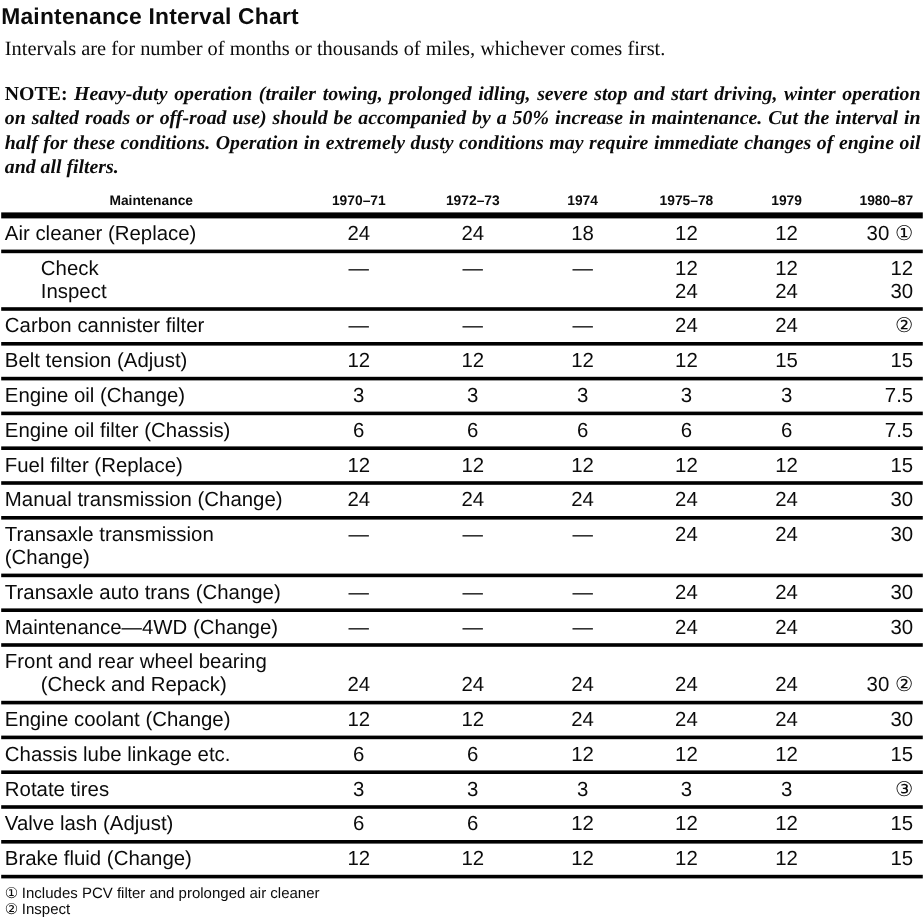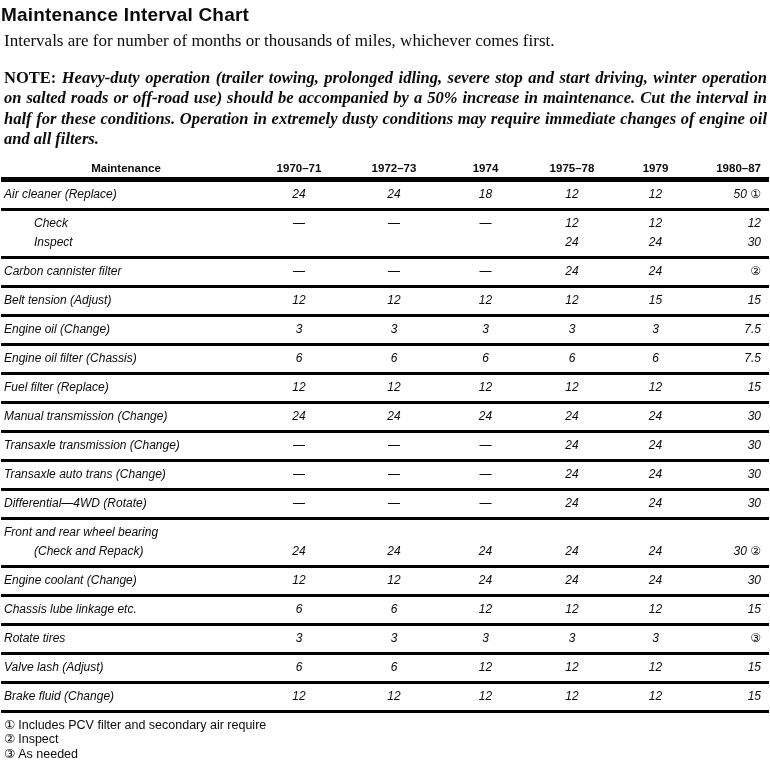--- a/index.html
+++ b/index.html
@@ -28,21 +28,21 @@
   
   .mtable{margin-top:12px;width:768px;}
   .thead{
     display:flex;align-items:flex-end;
     border-bottom:5px solid #000;
     padding-bottom:3px;
     font-weight:bold;font-size:11.5px;
   }
   .thead .hlabel{width:250px;text-align:center;box-sizing:border-box;}
   .trow{border-bottom:3px solid #000;padding:3px 0 4px 0;}
-  .tline{display:flex;line-height:19px;font-size:12px;font-style:italic;}
+  .tline{display:flex;line-height:19px;font-size:17px;}
   .tlabel{width:250px;box-sizing:border-box;padding-left:3px;}
   .tlabel.indent{padding-left:33px;}
   .tcell{box-sizing:border-box;text-align:center;}
   .c0{width:96px;}
   .c1{width:94px;}
   .c2{width:89px;}
   .c3{width:84px;}
   .c4{width:83px;}
   .c5{width:72px;text-align:right;padding-right:8px;}
 
@@ -73,21 +73,21 @@
     </div>
     <div id="tbody">
         <div class="trow">
           <div class="tline">
             <span class="tlabel">Air cleaner (Replace)</span>
             <span class="tcell c0">24</span>
             <span class="tcell c1">24</span>
             <span class="tcell c2">18</span>
             <span class="tcell c3">12</span>
             <span class="tcell c4">12</span>
-            <span class="tcell c5">50 ①</span>
+            <span class="tcell c5">30 ①</span>
           </div>
         </div>
         <div class="trow">
           <div class="tline">
             <span class="tlabel indent">Check</span>
             <span class="tcell c0">—</span>
             <span class="tcell c1">—</span>
             <span class="tcell c2">—</span>
             <span class="tcell c3">12</span>
             <span class="tcell c4">12</span>
@@ -186,21 +186,21 @@
             <span class="tcell c0">—</span>
             <span class="tcell c1">—</span>
             <span class="tcell c2">—</span>
             <span class="tcell c3">24</span>
             <span class="tcell c4">24</span>
             <span class="tcell c5">30</span>
           </div>
         </div>
         <div class="trow">
           <div class="tline">
-            <span class="tlabel">Differential—4WD (Rotate)</span>
+            <span class="tlabel">Maintenance—4WD (Change)</span>
             <span class="tcell c0">—</span>
             <span class="tcell c1">—</span>
             <span class="tcell c2">—</span>
             <span class="tcell c3">24</span>
             <span class="tcell c4">24</span>
             <span class="tcell c5">30</span>
           </div>
         </div>
         <div class="trow">
           <div class="tline">
@@ -274,18 +274,18 @@
             <span class="tcell c2">12</span>
             <span class="tcell c3">12</span>
             <span class="tcell c4">12</span>
             <span class="tcell c5">15</span>
           </div>
         </div>
       </div>
   </div>
 
   <div class="footnotes">
-    <div class="footnote-line"><span class="fn-marker">①</span><span>Includes PCV filter and secondary air require</span></div>
+    <div class="footnote-line"><span class="fn-marker">①</span><span>Includes PCV filter and prolonged air cleaner</span></div>
     <div class="footnote-line"><span class="fn-marker">②</span><span>Inspect</span></div>
     <div class="footnote-line"><span class="fn-marker">③</span><span>As needed</span></div>
   </div>
 
 </div>
 
 </body></html>

